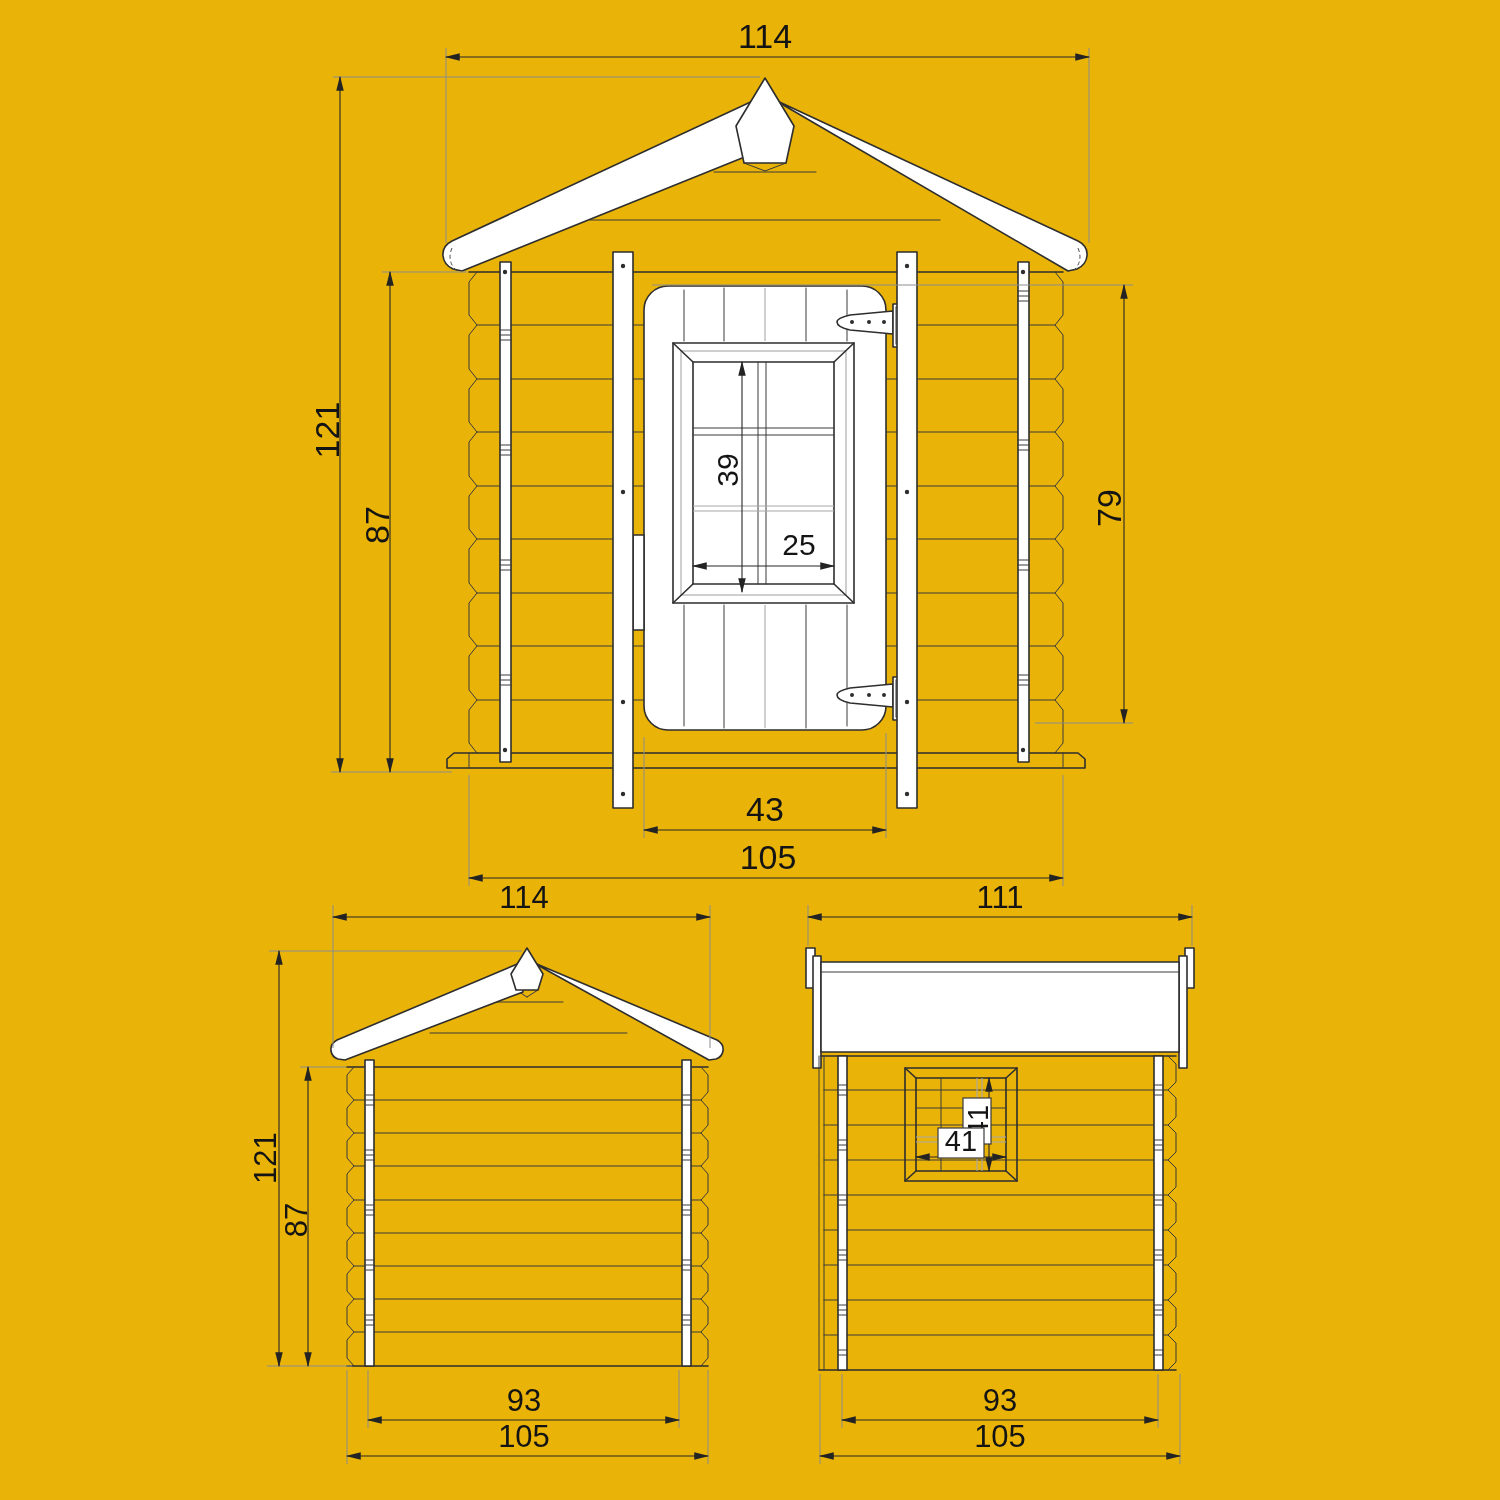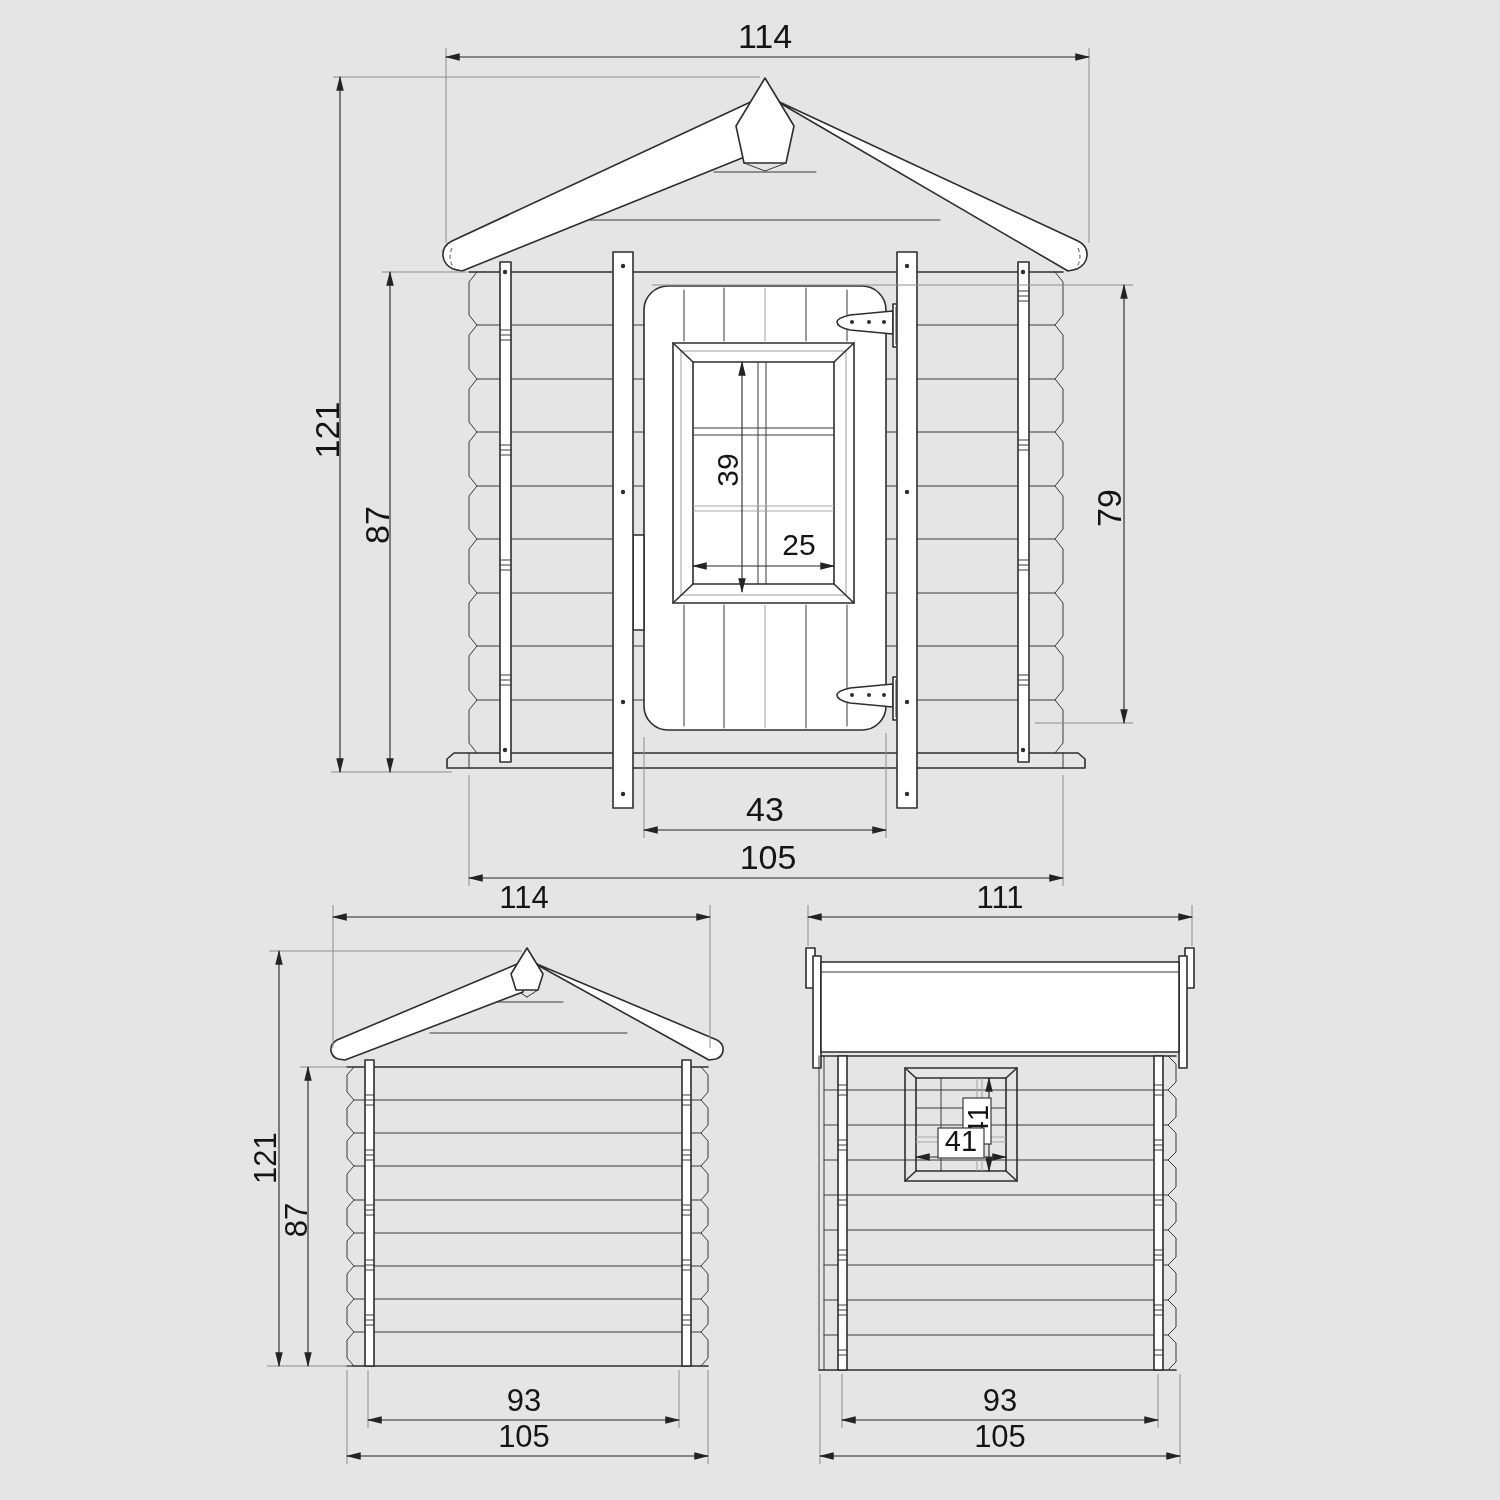--- a/index.html
+++ b/index.html
@@ -1,16 +1,16 @@
 <!DOCTYPE html>
 <html><head>
 <meta charset="utf-8">
 <style>
   html,body{margin:0;padding:0;background:#fff;}
-  #stage{position:relative;width:1500px;height:1500px;background:#e5e5e5;overflow:hidden;
+  #stage{position:relative;width:1500px;height:1500px;background:#eab308;overflow:hidden;
          font-family:"Liberation Sans",sans-serif;}
   svg{position:absolute;left:0;top:0;}
   
   .s  {stroke:#2e2e2e;stroke-width:1.6;fill:none;stroke-linejoin:round;stroke-linecap:round;}
   .sw {stroke:#2e2e2e;stroke-width:1.6;fill:#ffffff;stroke-linejoin:round;stroke-linecap:round;}
   .t  {stroke:#3a3a3a;stroke-width:1;fill:none;stroke-linecap:round;}
   .g  {stroke:#a8a8a8;stroke-width:1.1;fill:none;}
   
   .d  {stroke:#262626;stroke-width:1.1;fill:none;}
   .e  {stroke:#8d8d8d;stroke-width:1;fill:none;}

